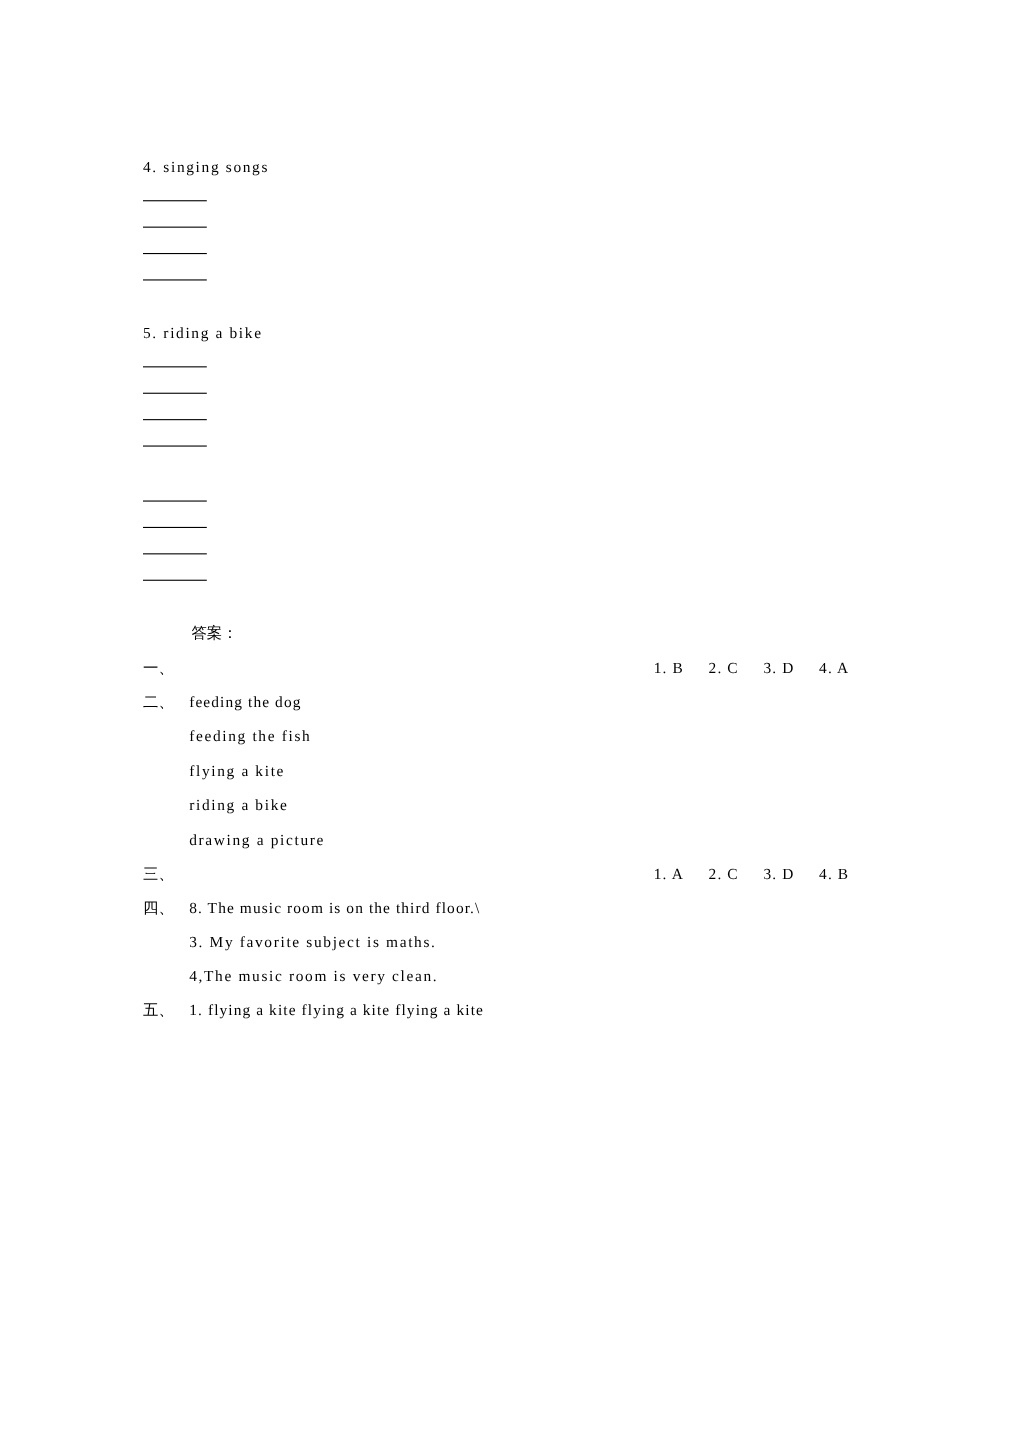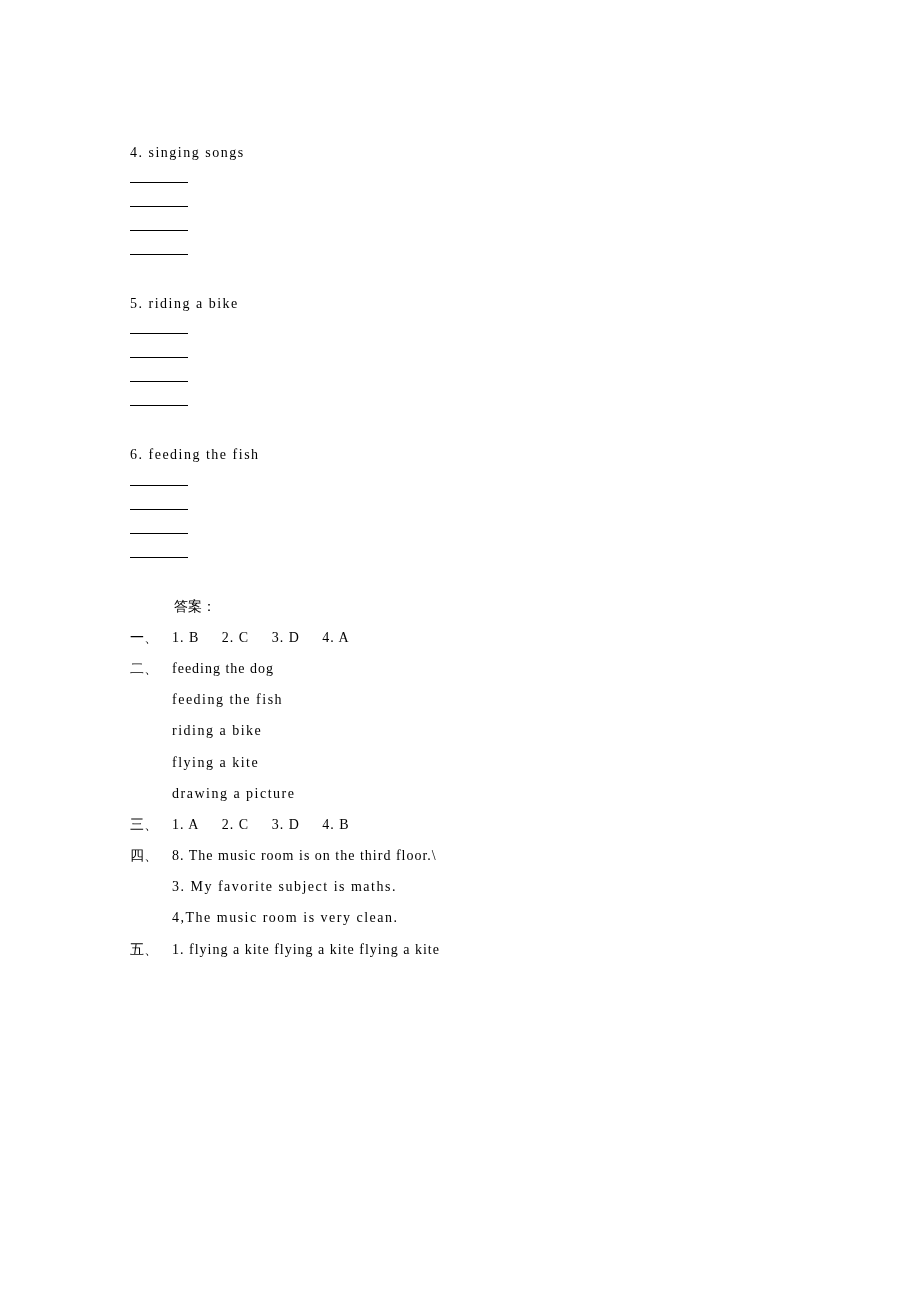--- a/index.html
+++ b/index.html
@@ -55,20 +55,21 @@
       flex: 1;
       letter-spacing: 1px;
     }
     .indent-content {
       margin-left: 42px;
       margin-bottom: 6px;
       letter-spacing: 1.5px;
     }
     .spaced-items {
       letter-spacing: 1px;
+      text-align: right;
     }
     .spaced-items span {
       margin-right: 18px;
     }
   </style>
 </head>
 <body>
 
 <div class="exercise-item">
   <div class="phrase-text">4. singing songs</div>
@@ -84,21 +85,20 @@
   <div class="phrase-text">5. riding a bike</div>
   <div class="blank-group">
     <span class="blank-line"></span>
     <span class="blank-line"></span>
     <span class="blank-line"></span>
     <span class="blank-line"></span>
   </div>
 </div>
 
 <div class="exercise-item">
-  <div class="phrase-text">6. feeding the fish</div>
   <div class="blank-group">
     <span class="blank-line"></span>
     <span class="blank-line"></span>
     <span class="blank-line"></span>
     <span class="blank-line"></span>
   </div>
 </div>
 
 <div class="answer-section">
   <div class="answer-title">答案：</div>
@@ -111,22 +111,22 @@
       <span>3. D</span>
       <span>4. A</span>
     </div>
   </div>
 
   <div class="answer-row">
     <div class="section-label">二、</div>
     <div class="answer-content phrase-text">feeding the dog</div>
   </div>
   <div class="indent-content">feeding the fish</div>
+  <div class="indent-content">flying a kite</div>
   <div class="indent-content">riding a bike</div>
-  <div class="indent-content">flying a kite</div>
   <div class="indent-content">drawing a picture</div>
 
   <div class="answer-row">
     <div class="section-label">三、</div>
     <div class="answer-content spaced-items">
       <span>1. A</span>
       <span>2. C</span>
       <span>3. D</span>
       <span>4. B</span>
     </div>

